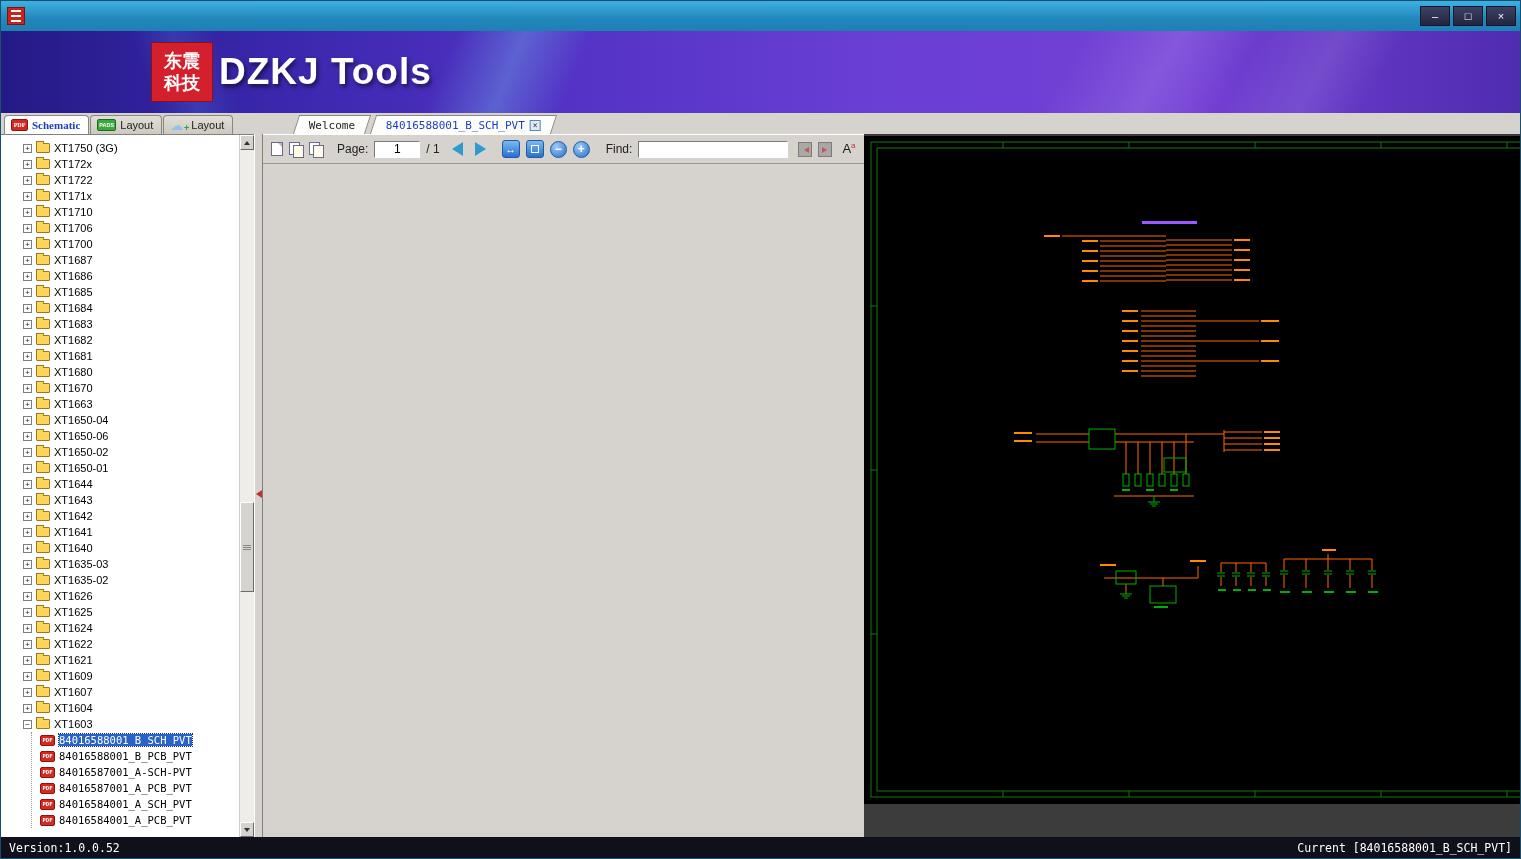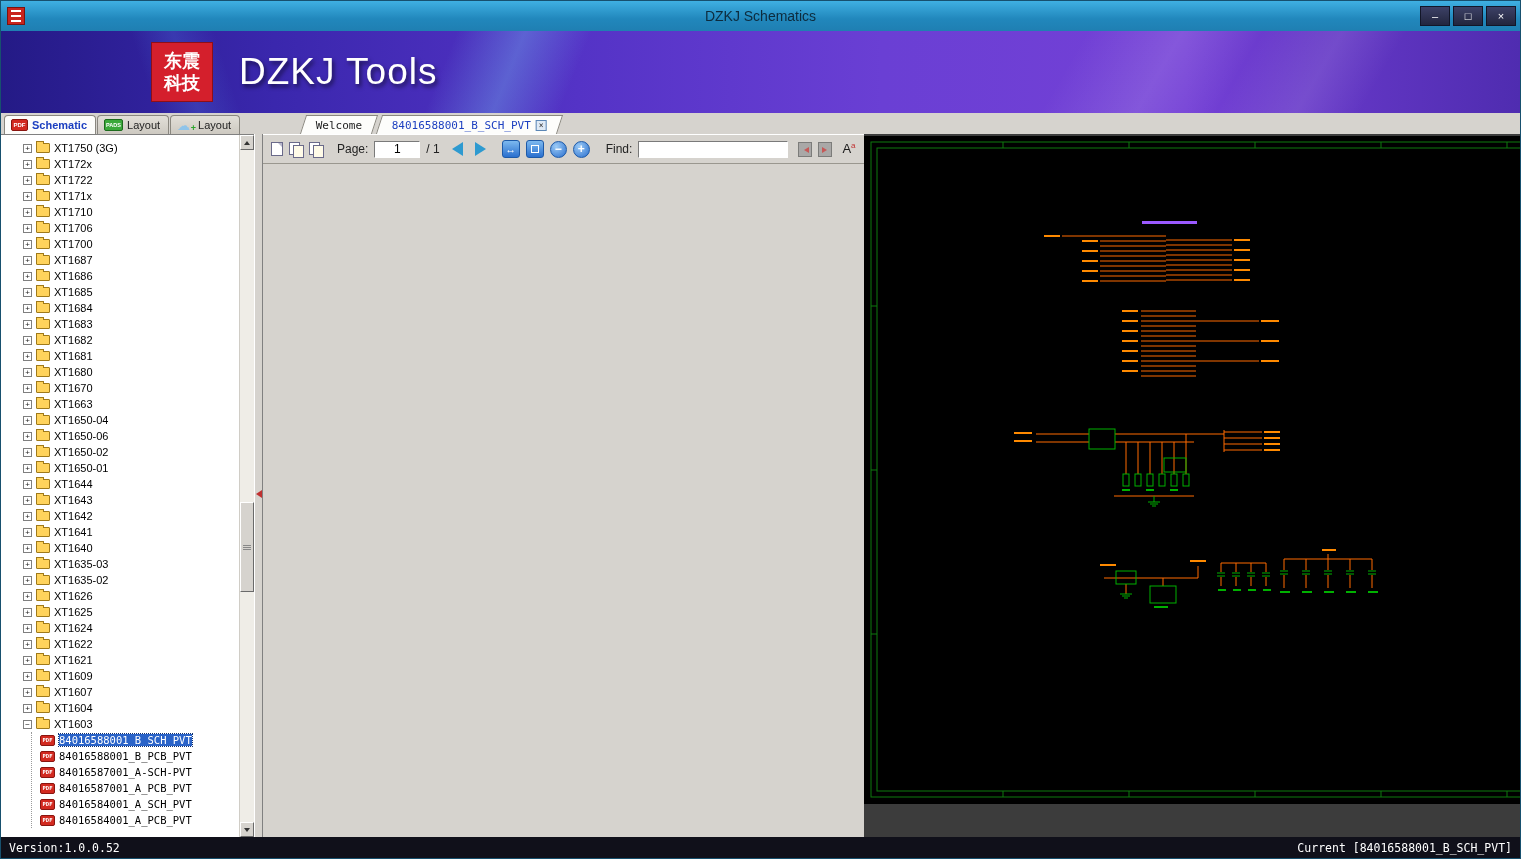--- a/index.html
+++ b/index.html
@@ -18,28 +18,28 @@
   .banner { height:82px; flex:none; position:relative; overflow:hidden; display:flex; align-items:center;
             background:linear-gradient(90deg,#241a86 0%,#3a27ad 18%,#5433c6 38%,#6a3fd4 58%,#7440d6 78%,#4f2cb0 100%); }
   .banner .streak1 { position:absolute; left:420px; top:-30px; width:180px; height:150px; transform:skewX(-22deg);
             background:linear-gradient(90deg,transparent 10%,rgba(130,225,255,.28) 48%,transparent 85%); }
   .banner .streak2 { position:absolute; left:1060px; top:-30px; width:320px; height:150px; transform:skewX(-30deg);
             background:linear-gradient(90deg,transparent 0%,rgba(255,255,255,.12) 30%,transparent 55%,rgba(255,255,255,.10) 80%,transparent 100%); }
   .banner .streak3 { position:absolute; left:120px; top:-30px; width:120px; height:150px; transform:skewX(18deg);
             background:linear-gradient(90deg,transparent 20%,rgba(90,160,255,.18) 55%,transparent 90%); }
   .logo-box { width:62px; height:60px; background:#d41f2c; border:1px solid #8d0f18; margin-left:150px; z-index:1;
               display:flex; flex-direction:column; align-items:center; justify-content:center; color:#fff; font-weight:bold; font-size:18px; line-height:1.25; }
-  .app-name { color:#fff; font-size:37px; font-weight:normal; margin-left:26px; z-index:1; text-shadow:2px 3px 4px rgba(0,0,0,.55); letter-spacing:1px; }
+  .app-name { color:#fff; font-size:37px; font-weight:bold; margin-left:6px; z-index:1; text-shadow:2px 3px 4px rgba(0,0,0,.55); letter-spacing:1px; }
   .banner-subtitle { margin-left:auto; margin-right:105px; color:#f4f3fa; font-size:27px; z-index:1; text-shadow:2px 2px 3px rgba(0,0,0,.5); }
 
   
   .tabbar { height:21px; flex:none; background:#d6d3ce; display:flex; align-items:flex-end; padding-left:3px; }
   .mode-tab { height:19px; display:flex; align-items:center; gap:4px; padding:0 8px 0 6px; font-size:11px;
               border:1px solid #8a877f; border-bottom:none; border-radius:4px 4px 0 0; background:linear-gradient(#e2dfd8,#cdc9c1); color:#222; margin-right:1px; }
-  .mode-tab.active { background:#fdfdfb; color:#1c3fc0; font-weight:bold; }
+  .mode-tab.active { background:#fdfdfb; color:#1c3fc0; font-weight:bold;font-family:Liberation Serif, serif; }
   .pdf-badge { width:17px; height:12px; background:#d22a20; border:1px solid #8a1510; border-radius:2px; color:#fff; font-size:6px; font-weight:bold; display:flex; align-items:center; justify-content:center; }
   .pads-badge { width:19px; height:12px; background:#3aa83a; border:1px solid #1d6b1d; border-radius:2px; color:#fff; font-size:5.5px; font-weight:bold; display:flex; align-items:center; justify-content:center; }
   .cloud-badge { position:relative; width:17px; height:13px; color:#8fc4ea; font-size:13px; line-height:13px; }
   .cloud-badge b { position:absolute; right:-2px; bottom:-1px; color:#2ba52b; font-size:9px; line-height:9px; }
   .doc-tabs { display:flex; margin-left:62px; align-items:flex-end; }
   .doc-tab { height:19px; background:#fdfdfb; border:1px solid #8a877f; border-bottom:none; transform:skewX(-18deg); padding:0 12px; display:flex; align-items:center; margin-right:4px; }
   .doc-tab .lbl { transform:skewX(18deg); font-size:11px; color:#222; font-family:"DejaVu Sans Mono",monospace; display:flex; align-items:center; gap:5px; }
   .doc-tab.active .lbl { color:#1c3fc0; }
   .tab-close { width:11px; height:11px; background:#dfeaf6; border:1px solid #5b86b5; color:#333; font-size:8px; line-height:9px; text-align:center; }
 
@@ -102,21 +102,20 @@
 </style>
 </head>
 <body>
 
 <div class="window">
 
   <div class="titlebar">
     <div class="app-icon">
         <i></i>
       </div>
-    <div class="title-text">DZKJ Schematics</div>
     <div class="win-controls">
       <div class="win-btn">–</div>
       <div class="win-btn">□</div>
       <div class="win-btn">×</div>
     </div>
   </div>
 
   <div class="banner">
     <div class="streak3"></div>
     <div class="streak1"></div>

